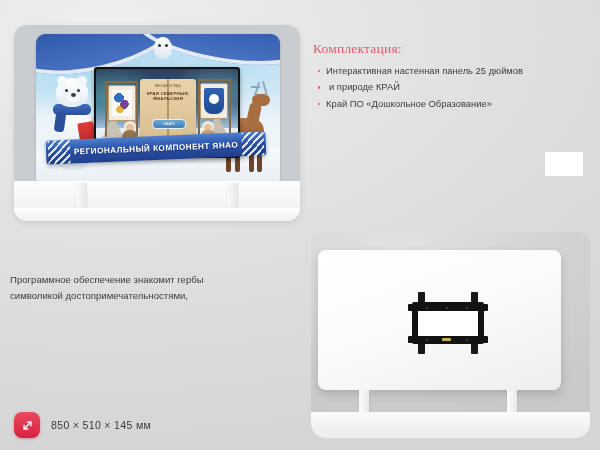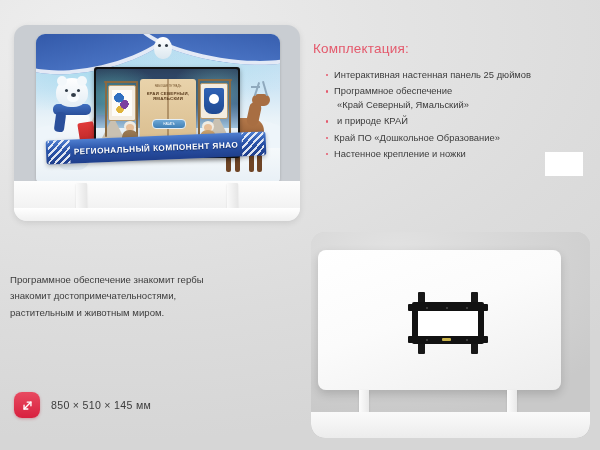--- a/index.html
+++ b/index.html
@@ -201,22 +201,23 @@
     background:linear-gradient(90deg,#fafafa,#e6e6e6);border-radius:1px;
     box-shadow:0 1px 2px rgba(0,0,0,.12);}
   .shelf{position:absolute;left:0;right:0;bottom:0;height:13px;
     background:linear-gradient(#ffffff,#f0f0f0);}
 
   
   .spec{position:absolute;left:313px;top:41px;width:283px;}
   .spec h2{
     margin:0 0 7px 0;font-size:13.5px;font-weight:normal;color:#e4596c;
     letter-spacing:.2px;
-  }
-  .spec ul{margin:12px;padding:0;list-style:none;}
+    font-family:Liberation Serif, serif;
+  }
+  .spec ul{margin:4px;padding:0;list-style:none;}
   .spec li{
     position:relative;padding-left:9px;margin-bottom:3px;
     font-size:9.4px;line-height:13.4px;color:#3c3c3c;
   }
   .spec li::before{
     content:"";position:absolute;left:1px;top:6px;width:2.4px;height:2.4px;
     border-radius:50%;background:#e4596c;
   }
   .spec li .cont{display:block;padding-left:3px;}
   .redact{
@@ -225,21 +226,21 @@
   }
 
   
   .desc{
     position:absolute;left:10px;top:272px;width:300px;
     font-size:9.6px;line-height:16.3px;color:#3c3c3c;
   }
   .desc div{white-space:nowrap;}
 
   
-  .dim{position:absolute;left:14px;top:392px;display:flex;align-items:center;}
+  .dim{position:absolute;left:14px;top:412px;display:flex;align-items:center;}
   .dim-ico{
     width:26px;height:26px;border-radius:8px;
     background:linear-gradient(#e84a60,#d8203f);
     display:flex;align-items:center;justify-content:center;
     box-shadow:0 1px 3px rgba(190,30,55,.35);
   }
   .dim-txt{margin-left:11px;font-size:10.6px;color:#3c3c3c;letter-spacing:.3px;}
 
   
   .mount-card{
@@ -401,40 +402,32 @@
     </div>
   </div>
 
   <div class="spec">
     <h2>Комплектация:</h2>
     <ul>
       <li>
         <span>Интерактивная настенная панель 25 дюймов</span>
       </li>
       <li>
-        <span>Программное обеспечение</span>
-        <span class="cont">«Край Северный, Ямальский»</span>
-      </li>
-      <li>
         <span class="cont">и природе КРАЙ</span>
       </li>
       <li>
         <span>Край ПО «Дошкольное Образование»</span>
       </li>
-      <li>
-        <span>Настенное крепление и ножки</span>
-      </li>
     </ul>
   </div>
   <div class="redact"></div>
 
   <div class="desc">
     <div>Программное обеспечение знакомит гербы</div>
-    <div>знакомит достопримечательностями,</div>
-    <div>растительным и животным миром.</div>
+    <div>символикой достопримечательностями,</div>
   </div>
 
   <div class="dim">
     <div class="dim-ico">
       <svg width="15" height="15" viewBox="0 0 24 24" fill="none" stroke="#ffffff" stroke-width="2.2" stroke-linecap="round" stroke-linejoin="round">
         <line x1="6.5" y1="17.5" x2="17.5" y2="6.5"></line>
         <polyline points="17.5,12.5 17.5,6.5 11.5,6.5"></polyline>
         <polyline points="6.5,11.5 6.5,17.5 12.5,17.5"></polyline>
       </svg>
     </div>

